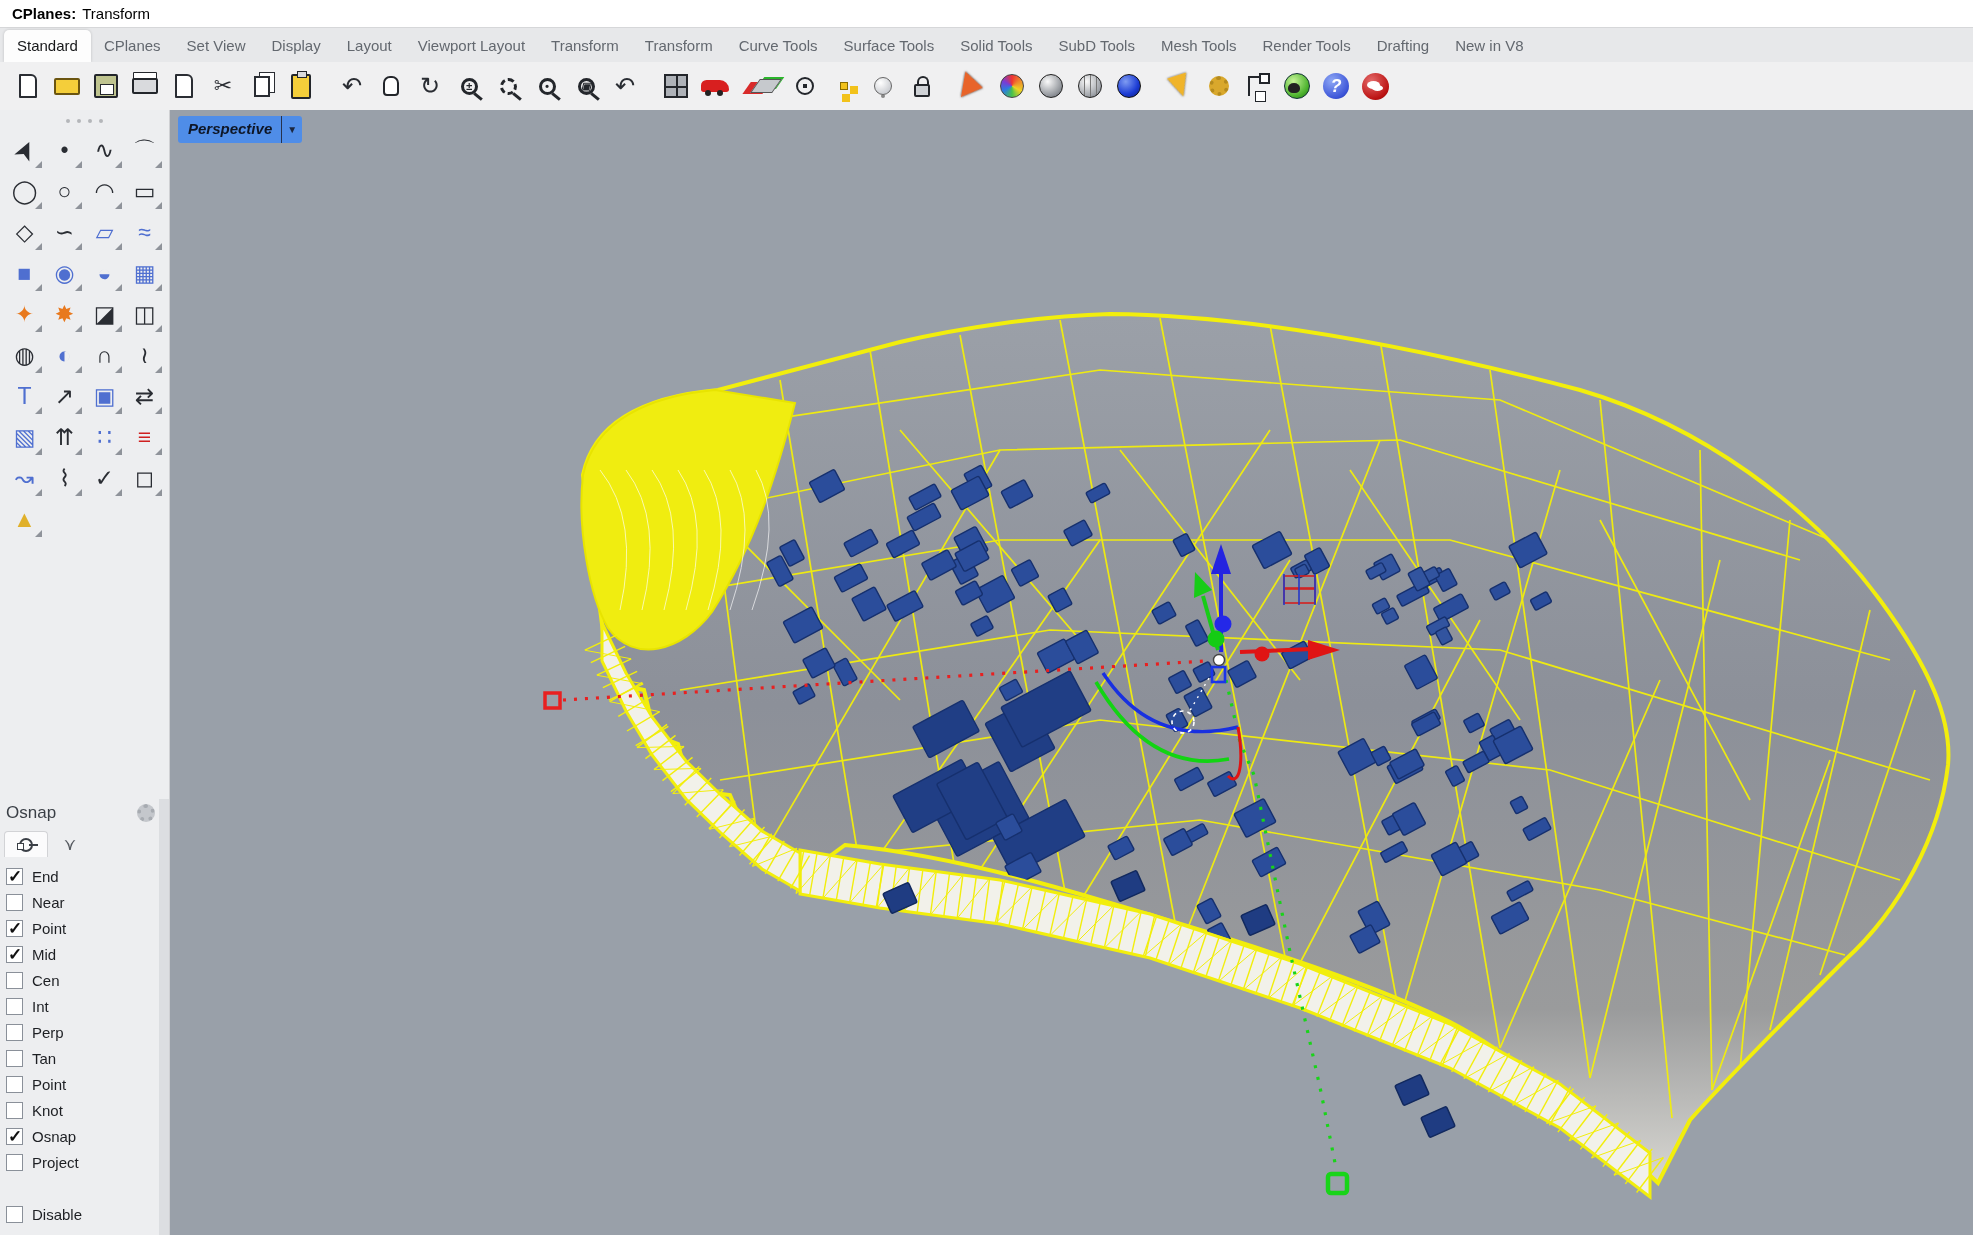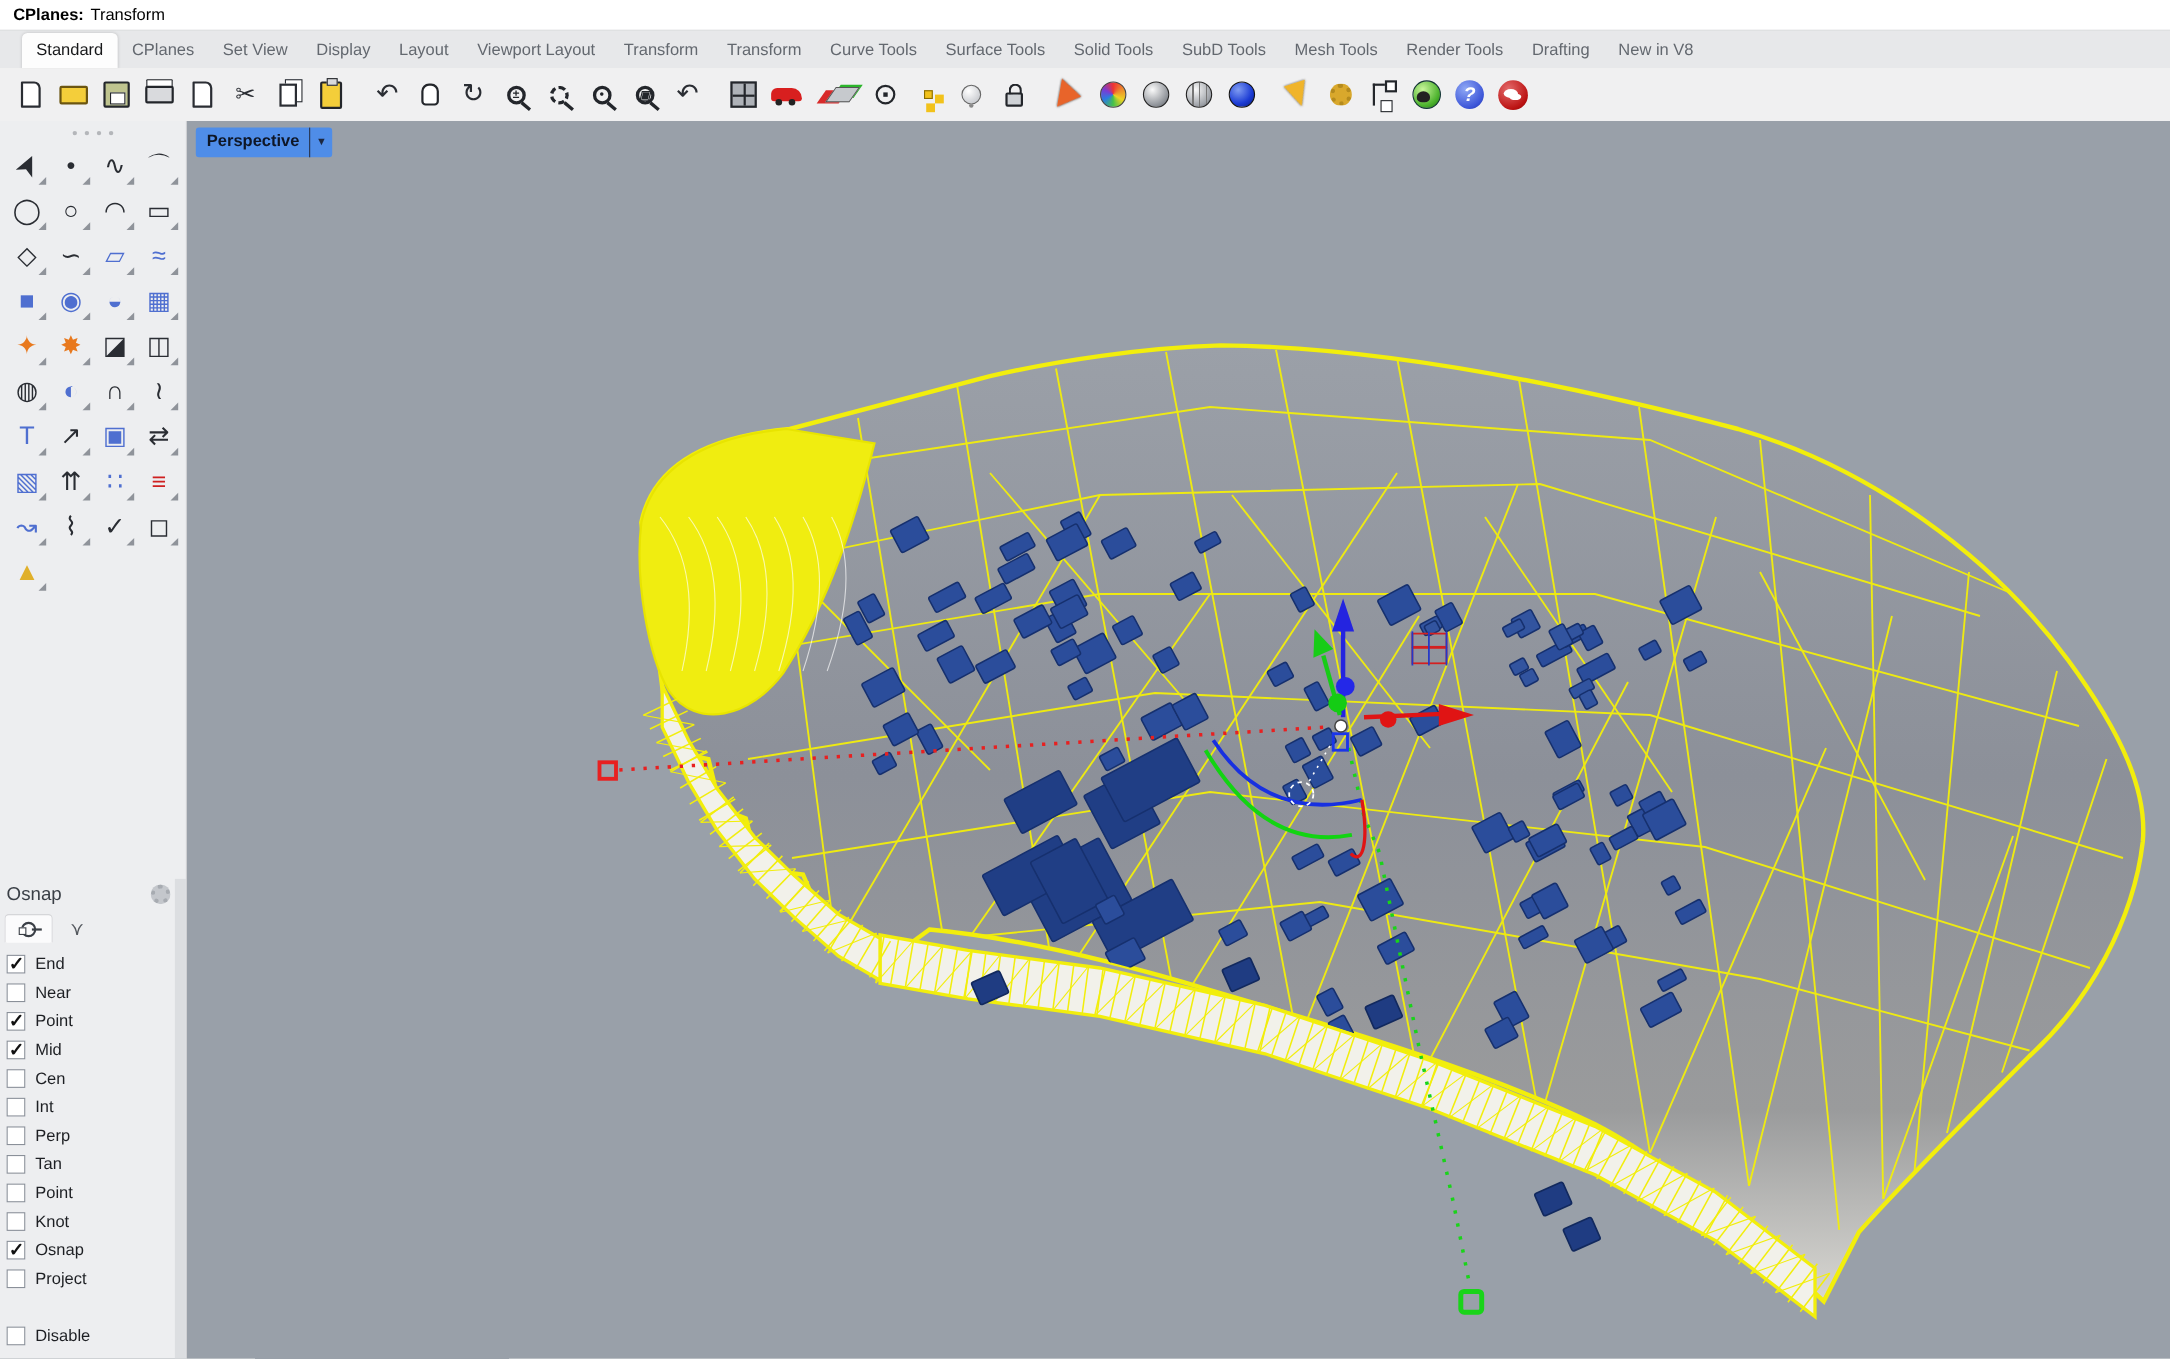--- a/index.html
+++ b/index.html
@@ -9,21 +9,21 @@
   }
   *{box-sizing:border-box; margin:0; padding:0;}
   body{width:1973px;height:1235px;overflow:hidden;font-family:"Liberation Sans",sans-serif;background:var(--chrome);}
   .app{width:1973px;height:1235px;display:flex;flex-direction:column;}
 
   
   .cmdbar{height:28px;background:#ffffff;border-bottom:1px solid #d6d7d9;display:flex;align-items:center;padding-left:12px;font-size:15px;color:#000;flex:0 0 auto;}
   .cmdbar b{font-weight:bold;margin-right:6px;}
 
   
-  .tabrow{height:34px;background:var(--chrome2);display:flex;align-items:flex-end;padding-left:20px;flex:0 0 auto;}
+  .tabrow{height:34px;background:var(--chrome2);display:flex;align-items:flex-end;padding-left:4px;flex:0 0 auto;}
   .mtab{font-size:15px;color:var(--txt-dim);padding:7px 13px 8px;cursor:default;white-space:nowrap;}
   .mtab.active{background:#fdfdfd;color:#17181a;border-radius:5px 5px 0 0;box-shadow:0 0 3px rgba(0,0,0,.18);}
 
   
   .toolbar{height:48px;background:var(--chrome);display:flex;align-items:center;padding-left:10px;gap:3px;flex:0 0 auto;}
   .tbi{width:36px;height:36px;display:flex;align-items:center;justify-content:center;border-radius:3px;position:relative;flex:0 0 auto;}
   .tbi em{font-style:normal;font-size:22px;line-height:1;color:#2a2d33;}
   .tbi i{display:block;}
   .gsep{width:9px;flex:0 0 auto;}
   
@@ -98,21 +98,21 @@
   .cbrow{display:flex;align-items:center;height:26px;gap:9px;padding-left:2px;}
   .cbrow.disable-row{margin-top:26px;}
   .cb{width:17px;height:17px;background:#fff;border:1px solid #8a9099;position:relative;flex:0 0 auto;}
   .cb.checked:after{content:"✓";position:absolute;left:1px;top:-3px;font-size:17px;font-weight:bold;color:#111;}
   .cblabel{font-size:15px;color:#1d1f23;}
   .osnap-scroll{position:absolute;right:0;top:0;bottom:0;width:10px;background:#dcdee1;}
 
   
   .viewport{flex:1;position:relative;background:var(--vp-bg);overflow:hidden;}
   .vp-tab{position:absolute;left:8px;top:6px;display:flex;align-items:stretch;background:var(--tab-blue);border-radius:3px;z-index:5;height:27px;}
-  .vp-tab .vlabel{font-size:15px;font-weight:bold;color:#0e1626;padding:4px 9px 0 10px;}
+  .vp-tab .vlabel{font-size:15px;font-weight:bold;color:#0e1626;padding:4px 9px 0 10px;font-style:italic;}
   .vp-tab .vsep{width:1px;background:#26324d;}
   .vp-tab .varrow{width:20px;display:flex;align-items:center;justify-content:center;color:#1c2740;font-size:10px;}
   svg.scene{position:absolute;left:0;top:0;width:100%;height:100%;}
 </style>
 </head>
 <body>
 
 <div class="app">
 
   <div class="cmdbar">

